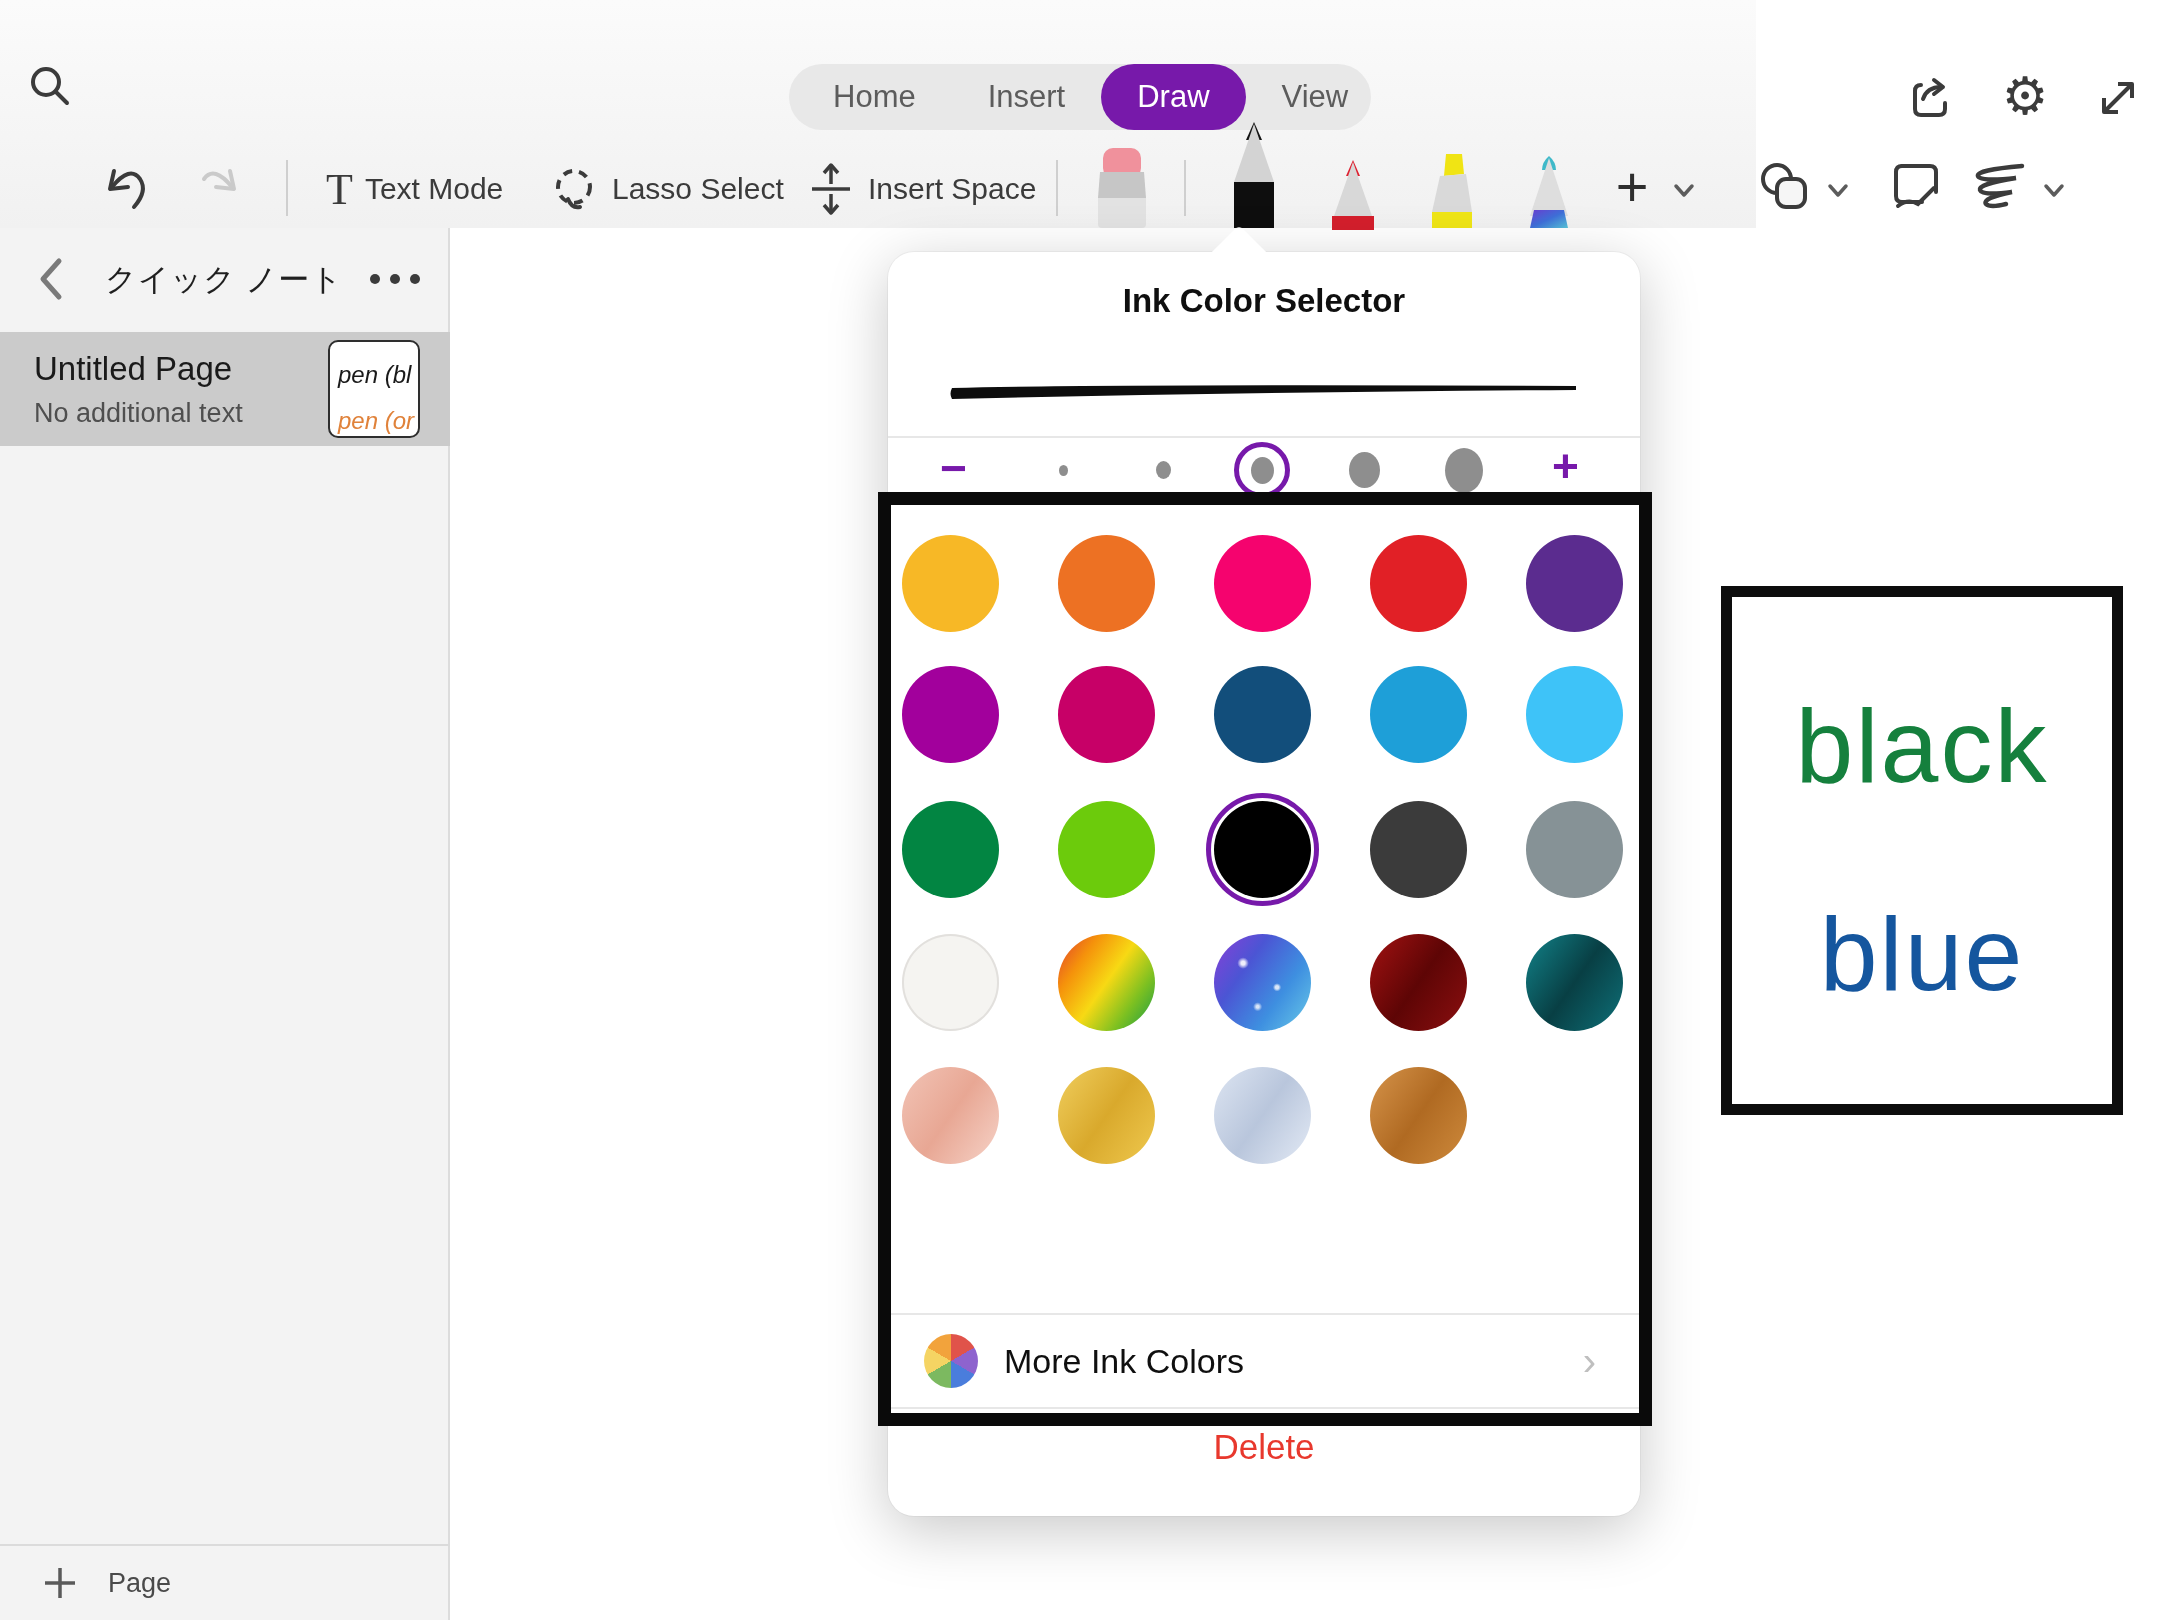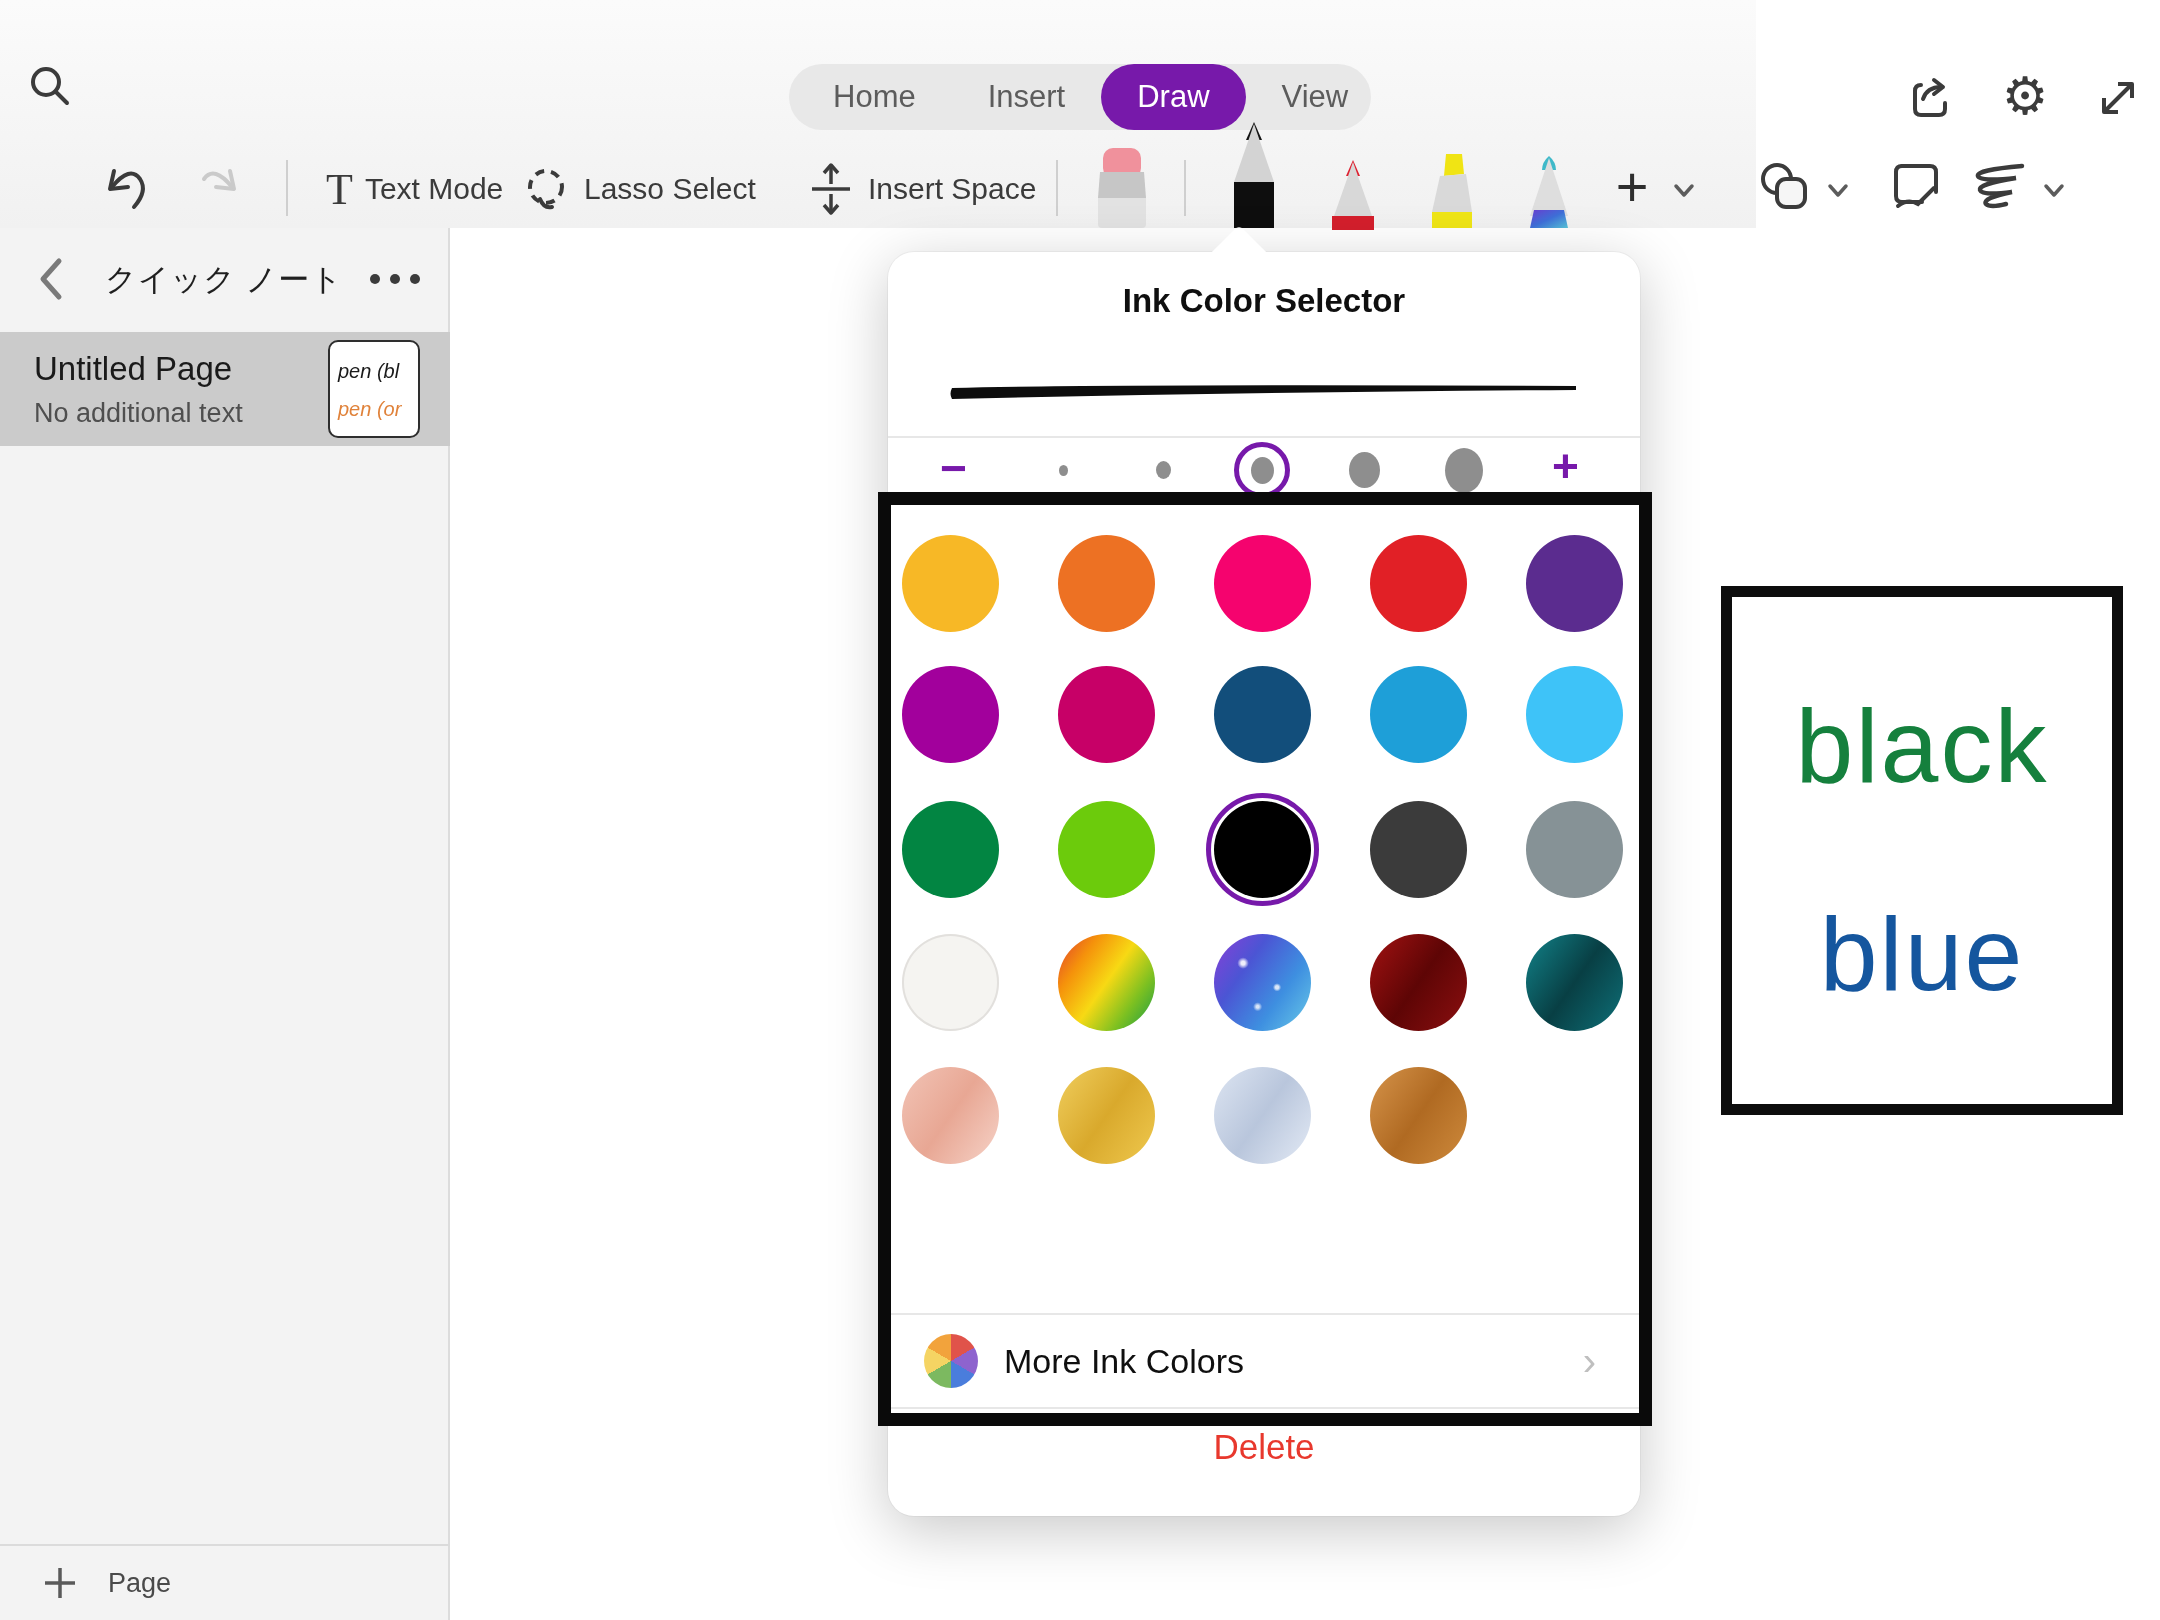--- a/index.html
+++ b/index.html
@@ -25,21 +25,21 @@
   
   .sidebar { position:absolute; left:0; top:228px; width:450px; height:1392px;
              background:#F3F3F3; border-right:2px solid #DCDCDC; z-index:5; }
   .sb-head { position:absolute; left:0; top:0; width:100%; height:104px; display:flex; align-items:center; }
   .sb-title { position:absolute; left:0; right:0; text-align:center; font-size:31px; color:#1F1F1F; letter-spacing:1px; }
   .page-row { position:absolute; left:0; top:104px; width:450px; height:114px; background:#CBCBCB; }
   .page-title { position:absolute; left:34px; top:18px; font-size:33px; color:#1A1A1A; }
   .page-sub { position:absolute; left:34px; top:66px; font-size:27px; color:#4F4F4F; }
   .thumb { position:absolute; left:328px; top:8px; width:92px; height:98px; background:#fff;
            border:2px solid #2E2E2E; border-radius:10px; overflow:hidden; padding:10px 0 0 8px; }
-  .thumb div { font-size:20px; white-space:nowrap; line-height:1.9; font-style:italic; }
+  .thumb div { font-size:24px; white-space:nowrap; line-height:1.9; font-style:italic; }
   .addpage { position:absolute; left:0; bottom:0; width:450px; height:76px; border-top:2px solid #DBDBDB;
              display:flex; align-items:center; gap:30px; padding-left:42px; color:#4A4A4A; font-size:27px; }
 
   
   .canvas { position:absolute; left:452px; top:228px; width:1708px; height:1392px; background:#fff; }
 
   
   .anno1 { position:absolute; left:878px; top:492px; width:774px; height:934px;
            border:13px solid #0A0A0A; z-index:70; pointer-events:none; }
   .anno2 { position:absolute; left:1721px; top:586px; width:402px; height:529px;
@@ -123,21 +123,21 @@
         <path d="M40 24 Q22 2 12 16" fill="none" stroke="#CACACA" stroke-width="4" stroke-linecap="round"></path>
       </svg>
     </div>
     <div class="vsep" style="left:286px;"></div>
 
     <div class="rb-item" style="left:326px;">
       <span style="font-family:'Liberation Serif',serif; font-size:44px; color:#3B3B3B;">T</span>
       <span>Text Mode</span>
     </div>
 
-    <div class="rb-item" style="left:520px;">
+    <div class="rb-item" style="left:548px;">
       <svg width="52" height="52" viewBox="0 0 52 52">
         <circle cx="26" cy="24" r="16" fill="none" stroke="#3B3B3B" stroke-width="4" stroke-dasharray="9 7"></circle>
         <path d="M20 36 Q24 46 32 44" fill="none" stroke="#3B3B3B" stroke-width="4" stroke-linecap="round"></path>
       </svg>
       <span>Lasso Select</span>
     </div>
 
     <div class="rb-item" style="left:806px;">
       <svg width="50" height="54" viewBox="0 0 50 54">
         <line x1="6" y1="27" x2="44" y2="27" stroke="#3B3B3B" stroke-width="3.5"></line>

